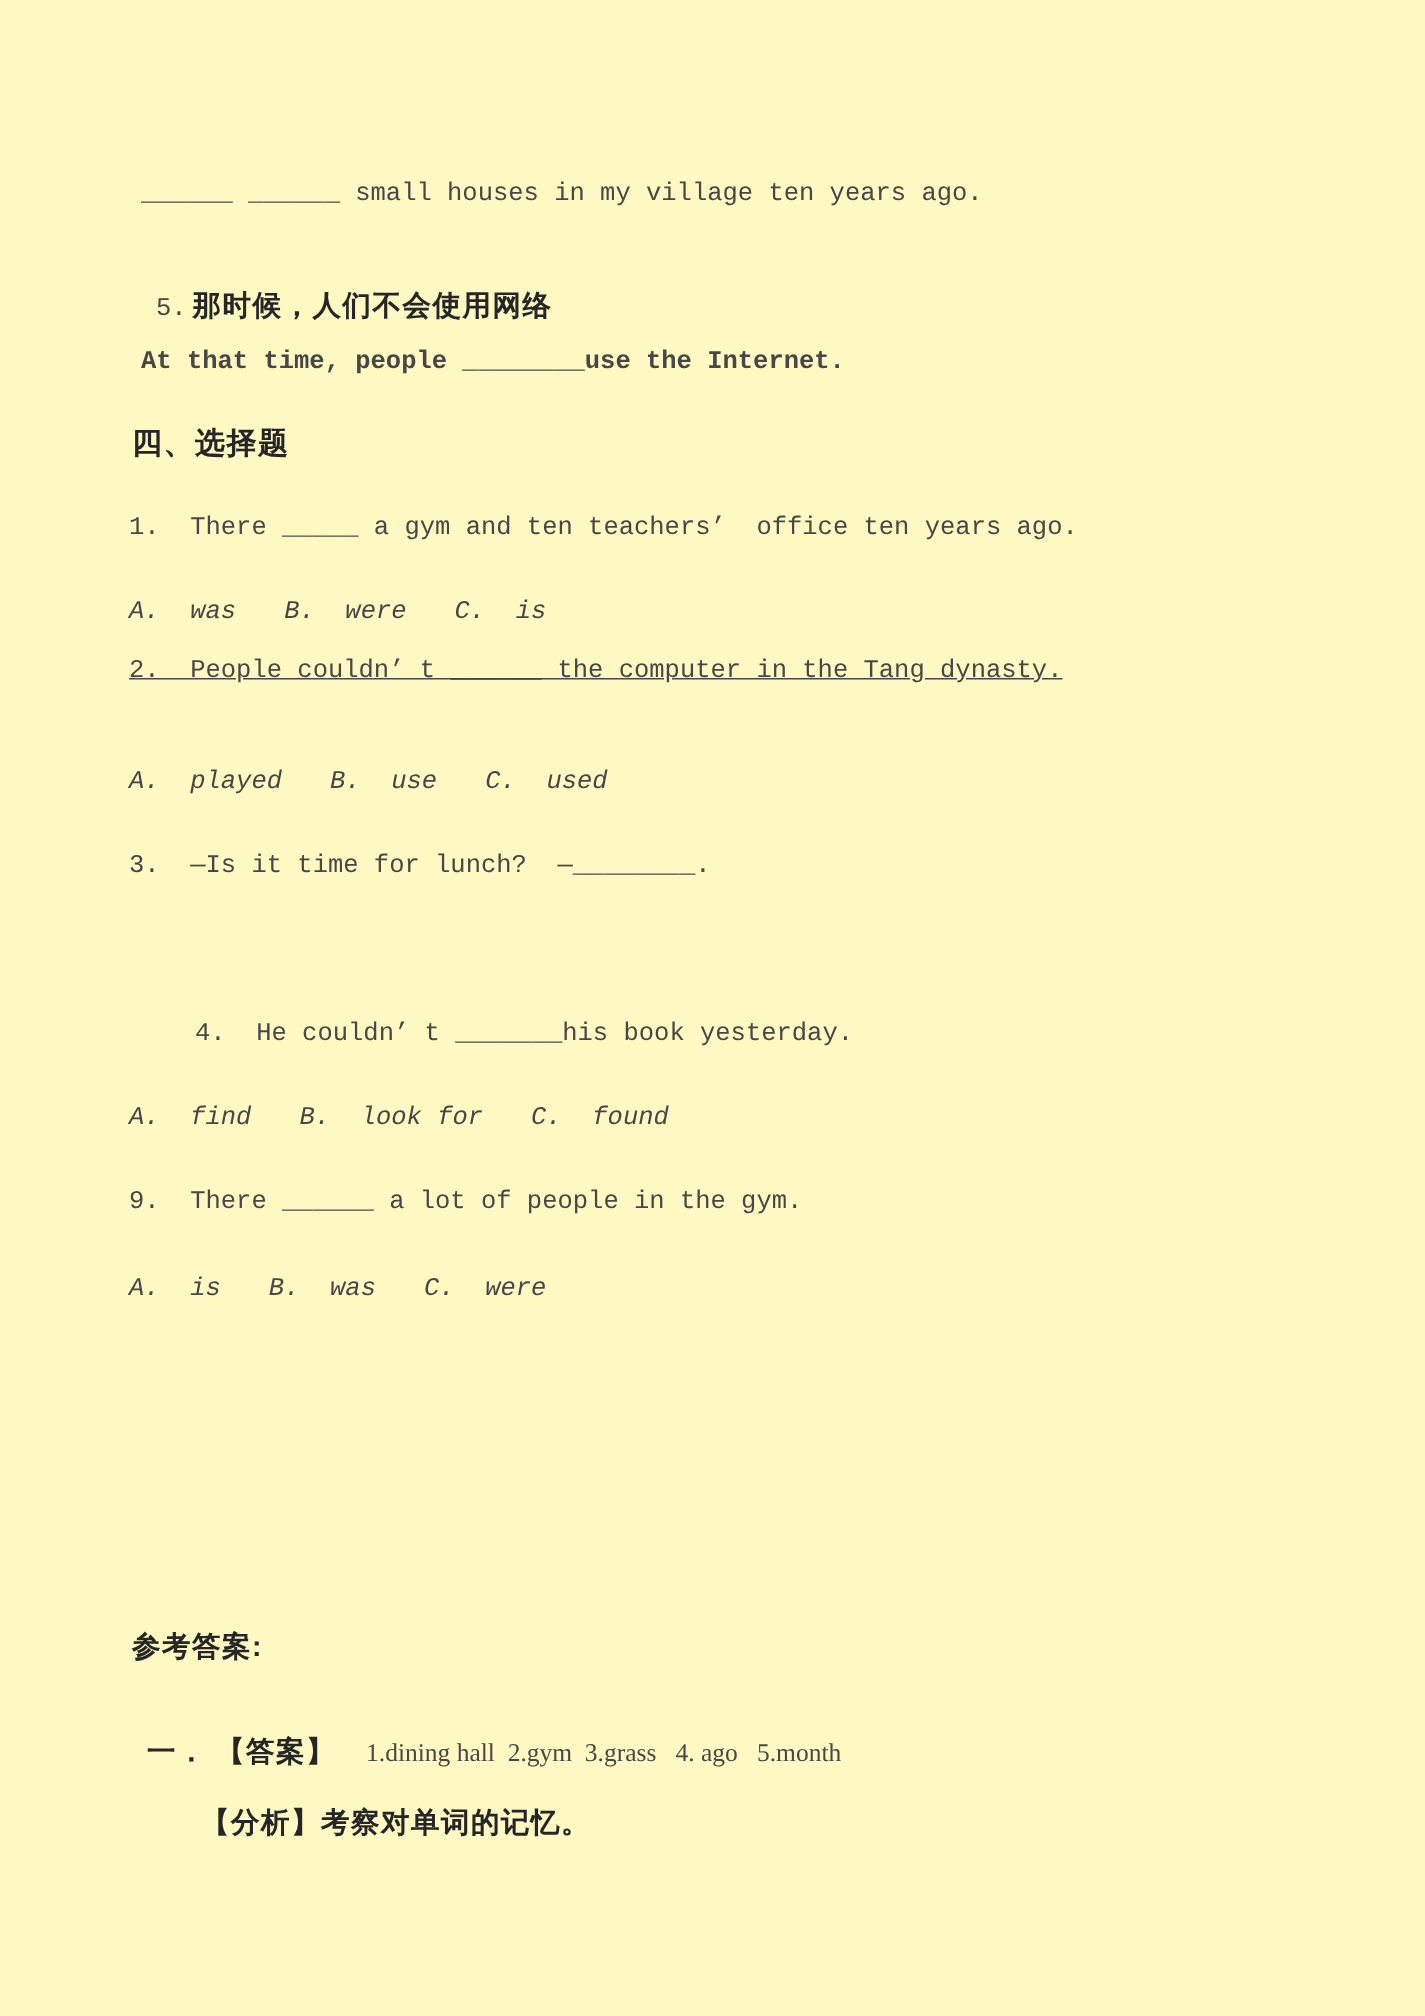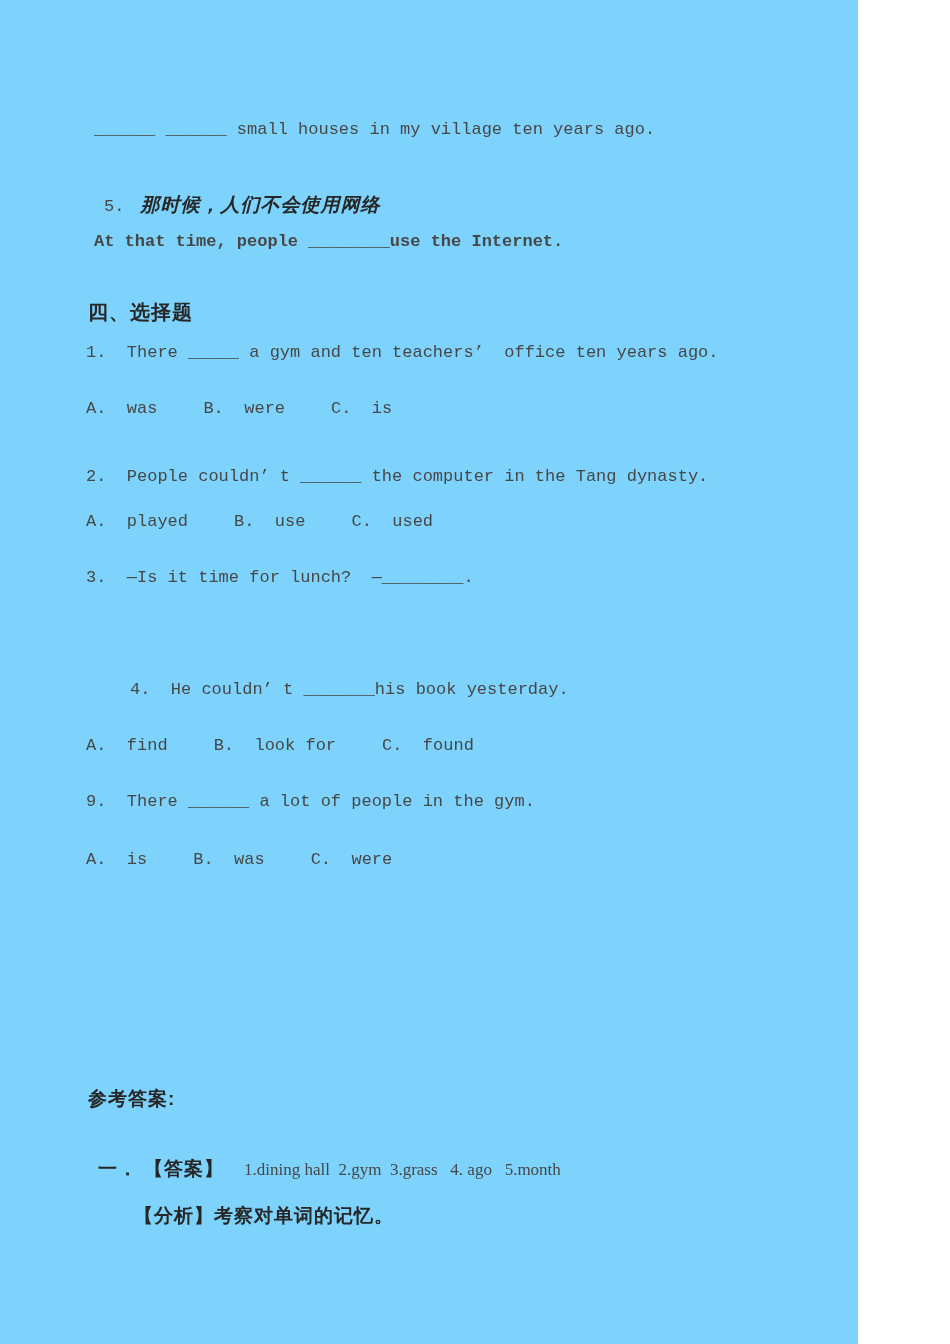--- a/index.html
+++ b/index.html
@@ -1,61 +1,61 @@
 <!DOCTYPE html>
 <html><head>
 <meta charset="utf-8">
 <style>
   html, body { margin: 0; padding: 0; background: #ffffff; }
   .page {
     position: relative;
-    width: 858px;
+    width: 950px;
     height: 1344px;
-    background: #7dd3fc;
+    background: #fef9c3;
     overflow: hidden;
   }
   .line { position: absolute; line-height: 1.25; white-space: pre; }
   .en {
     font-family: "Liberation Mono", "DejaVu Sans Mono", monospace;
     font-size: 17px;
     color: #474747;
   }
   .cn {
     font-family: "Liberation Sans", "DejaVu Sans", sans-serif;
     font-size: 19px;
     font-weight: 600;
     color: #262626;
     letter-spacing: 1px;
   }
   .cn-heading { font-size: 20px; }
-  .options { display: flex; gap: 46px; }
+  .options { display: flex; gap: 32px; font-style: italic; }
 </style>
 </head>
 <body>
 
 <div class="page">
 
   <div class="line en" style="top:119px; left:94px;">______ ______ small houses in my village ten years ago.</div>
 
   <div class="line" style="top:173px; left:88px;">
-    <span class="en">5.</span><span class="cn" style="margin-left:16px;font-style:italic;">那时候，人们不会使用网络</span>
+    <span class="en">5.</span><span class="cn" style="margin-left:4px;">那时候，人们不会使用网络</span>
   </div>
 
   <div class="line en" style="top:231px; left:94px;font-weight:bold;">At that time, people ________use the Internet.</div>
 
-  <div class="line cn cn-heading" style="top:284px; left:88px;margin-top:16px;">四、选择题</div>
+  <div class="line cn cn-heading" style="top:284px; left:88px;">四、选择题</div>
 
   <div class="line en" style="top:342px; left:86px;">1.  There _____ a gym and ten teachers’  office ten years ago.</div>
   <div class="line options" style="top:398px; left:86px;">
     <span class="en">A.  was</span>
     <span class="en">B.  were</span>
     <span class="en">C.  is</span>
   </div>
 
-  <div class="line en" style="top:466px; left:86px;">2.  People couldn’ t ______ the computer in the Tang dynasty.</div>
+  <div class="line en" style="top:437px; left:86px;text-decoration:underline;">2.  People couldn’ t ______ the computer in the Tang dynasty.</div>
   <div class="line options" style="top:511px; left:86px;">
     <span class="en">A.  played</span>
     <span class="en">B.  use</span>
     <span class="en">C.  used</span>
   </div>
 
   <div class="line en" style="top:567px; left:86px;">3.  —Is it time for lunch?  —________.</div>
 
   <div class="line en" style="top:679px; left:86px;margin-left:44px;">4.  He couldn’ t _______his book yesterday.</div>
   <div class="line options" style="top:735px; left:86px;">

